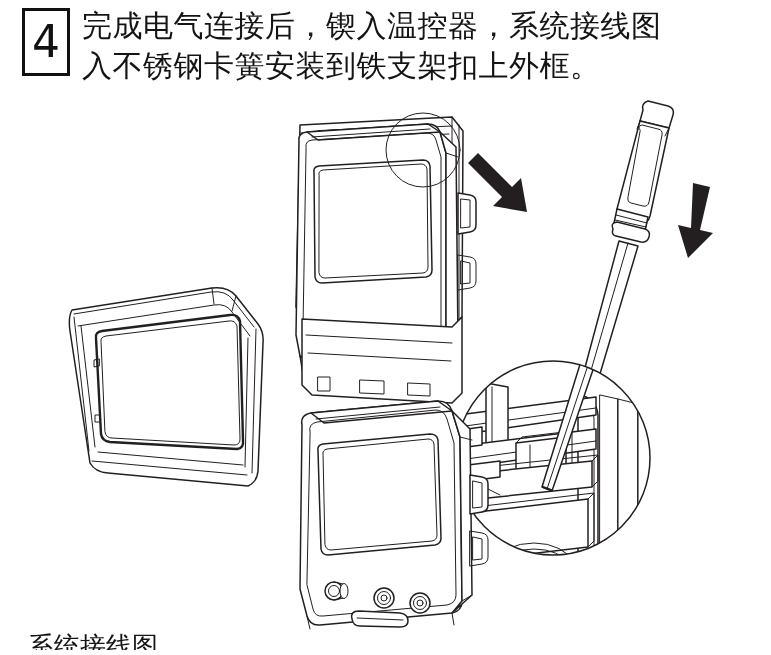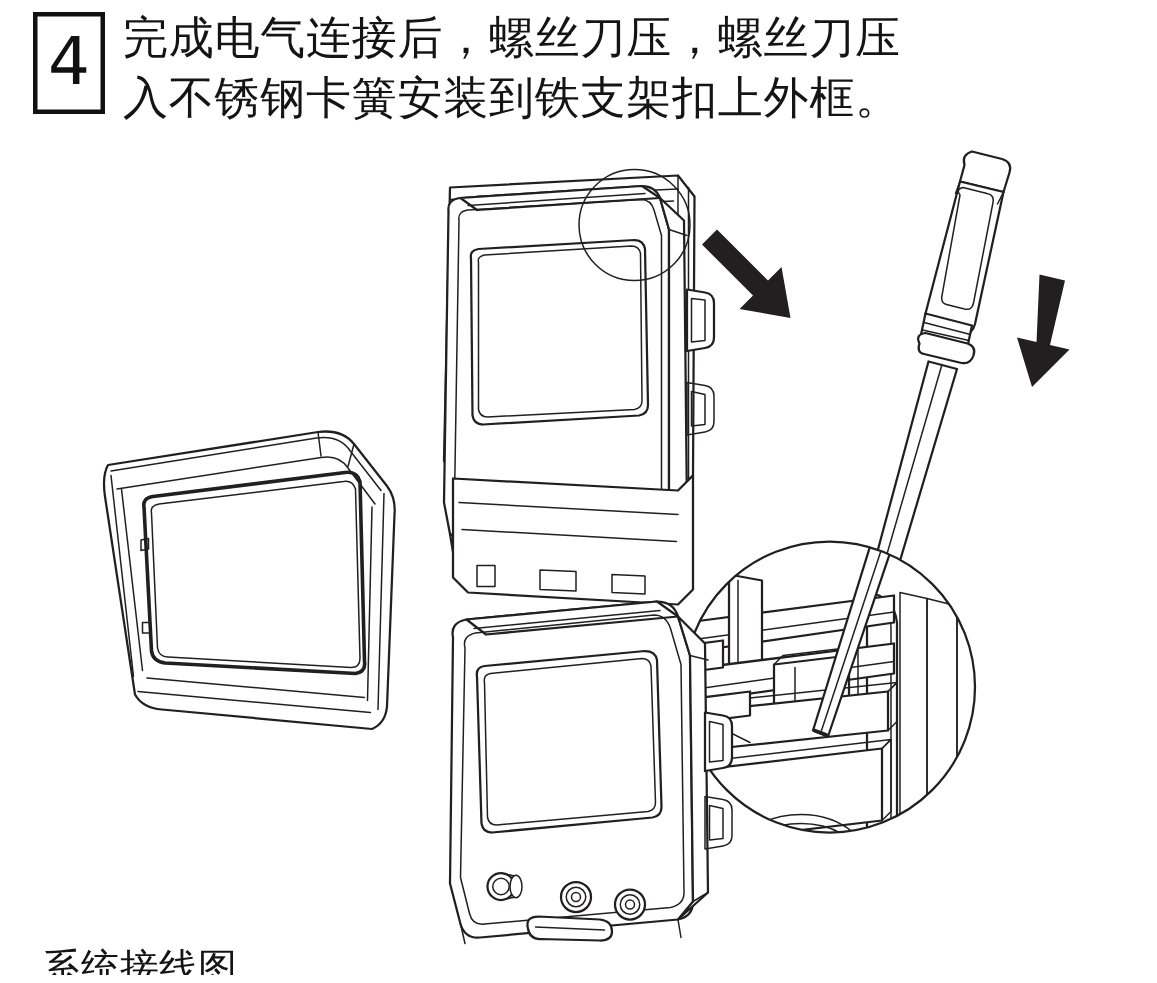--- a/index.html
+++ b/index.html
@@ -86,21 +86,21 @@
 </style>
 </head>
 <body>
 
 <div id="header">
 
   <div id="step-box">
     <span id="step-number">4</span>
   </div>
 
-  <div id="instruction-text">完成电气连接后，螺丝刀压，螺丝刀压
+  <div id="instruction-text">完成电气连接后，锲入温控器，系统接线图
 入不锈钢卡簧安装到铁支架扣上外框。</div>
 
 </div>
 
 <div id="illustration">
 <svg width="771" height="535" viewBox="0 0 771 535" xmlns="http://www.w3.org/2000/svg">
   <defs>
     <style>
       .ln  { fill:none; stroke:#231f20; stroke-width:1.5; stroke-linejoin:round; stroke-linecap:round; }
       .lnt { fill:none; stroke:#231f20; stroke-width:1;   stroke-linejoin:round; stroke-linecap:round; }

